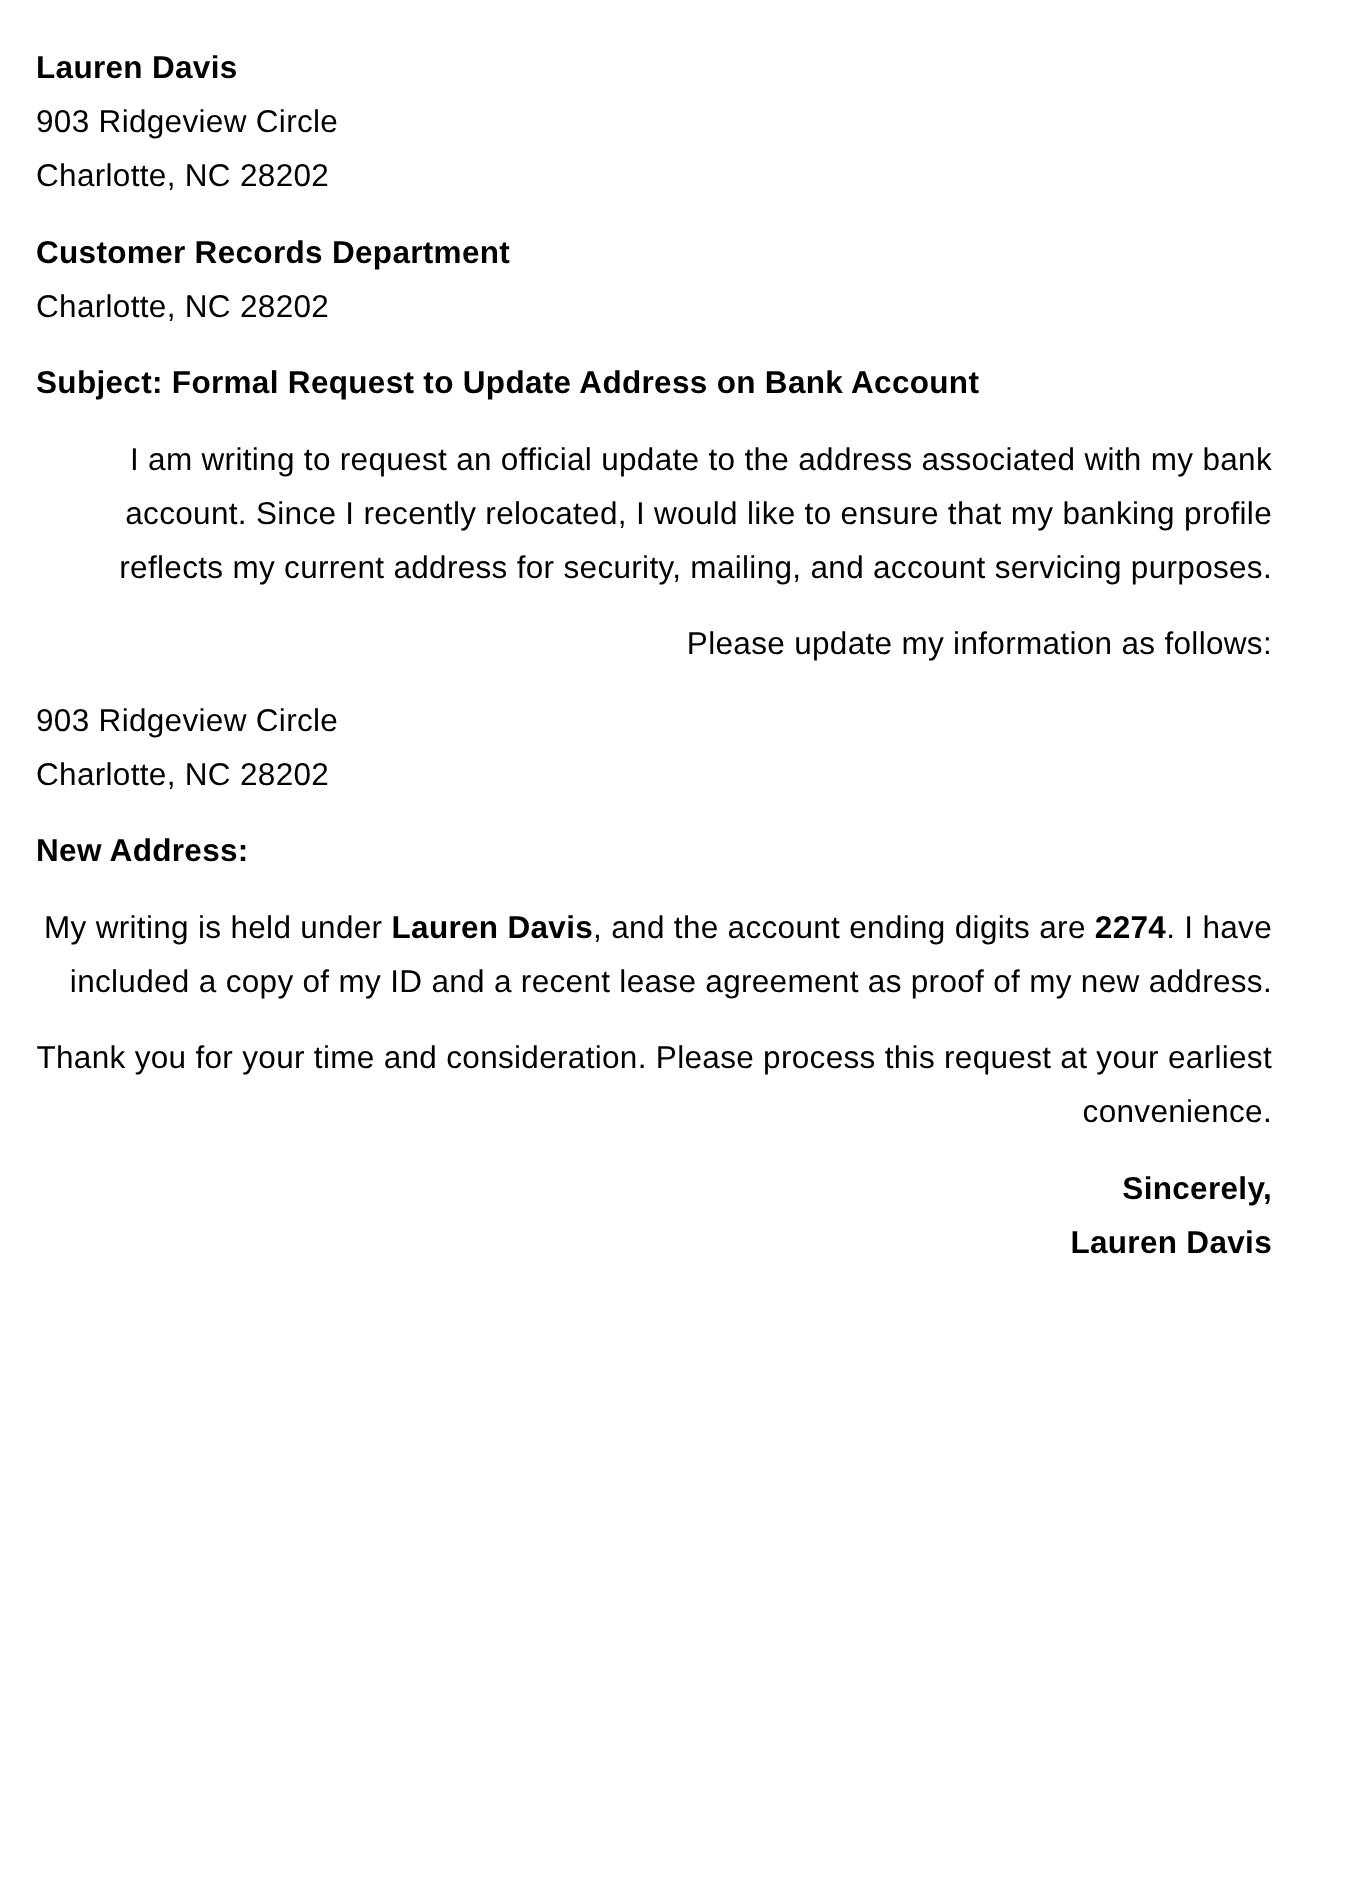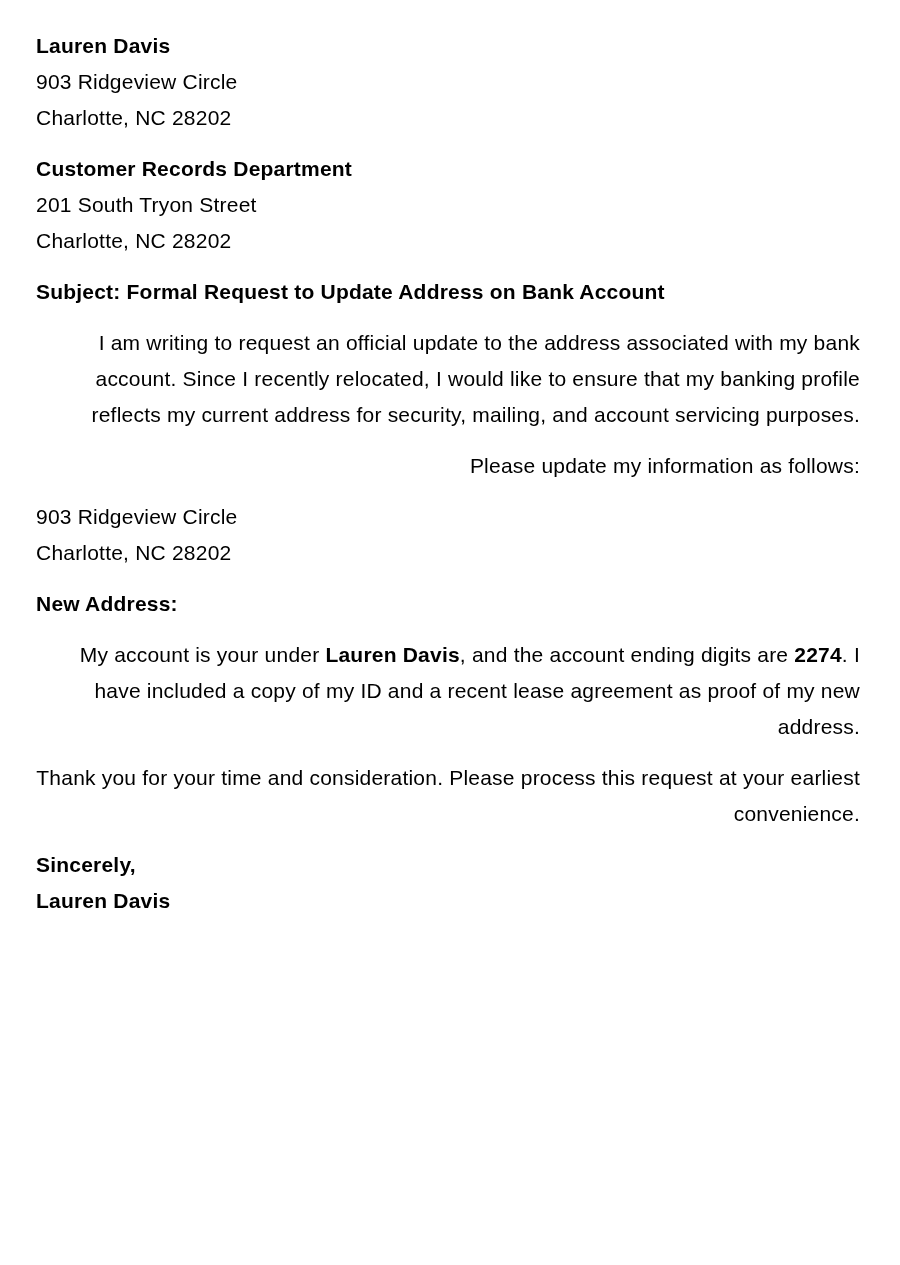--- a/index.html
+++ b/index.html
@@ -11,21 +11,21 @@
     width: 900px;
     min-height: 1265px;
     font-family: "Liberation Sans", "DejaVu Sans", sans-serif;
     color: #000000;
     -webkit-font-smoothing: antialiased;
   }
   .page {
     width: 900px;
     min-height: 1265px;
     box-sizing: border-box;
-    padding: 28px 40px 20px 36px;
+    padding: 28px 40px 20px 24px;
     background: #ffffff;
   }
   .block {
     margin: 0 0 15px 0;
     max-width: 824px;
   }
   .line {
     font-size: 21px;
     line-height: 36px;
     letter-spacing: 0.01em;
@@ -40,40 +40,40 @@
     letter-spacing: 0.01em;
     margin: 0 0 15px 0;
     max-width: 824px;
     text-align: right;
   }
   .para b {
     font-weight: bold;
   }
   .tight {
     margin-bottom: 0;
+    text-align: right;
   }
   .sender-block .line:first-child {
     font-weight: bold;
   }
 </style>
 </head>
 <body>
 
 <div class="page">
 
   <div class="block sender-block">
     <div class="line bold">Lauren Davis</div>
     <div class="line">903 Ridgeview Circle</div>
     <div class="line">Charlotte, NC 28202</div>
   </div>
 
 
   <div class="block">
     <div class="line bold">Customer Records Department</div>
-    <div class="line">201 South Tryon Street</div>
     <div class="line">Charlotte, NC 28202</div>
   </div>
 
   <div class="block">
     <div class="line bold">Subject: Formal Request to Update Address on Bank Account</div>
   </div>
 
 
   <p class="para">I am writing to request an official update to the address associated with my bank account. Since I recently relocated, I would like to ensure that my banking profile reflects my current address for security, mailing, and account servicing purposes.</p>
 
@@ -81,21 +81,21 @@
 
   <div class="block">
     <div class="line">903 Ridgeview Circle</div>
     <div class="line">Charlotte, NC 28202</div>
   </div>
 
   <div class="block">
     <div class="line bold">New Address:</div>
   </div>
 
-  <p class="para"><span>My account is your under </span><b>Lauren Davis</b><span>, and the account ending digits are </span><b>2274</b><span>. I have included a copy of my ID and a recent lease agreement as proof of my new address.</span></p>
+  <p class="para"><span>My writing is held under </span><b>Lauren Davis</b><span>, and the account ending digits are </span><b>2274</b><span>. I have included a copy of my ID and a recent lease agreement as proof of my new address.</span></p>
 
   <p class="para">Thank you for your time and consideration. Please process this request at your earliest convenience.</p>
 
   <div class="block tight">
     <div class="line bold">Sincerely,</div>
     <div class="line bold">Lauren Davis</div>
   </div>
 
 </div>
 

